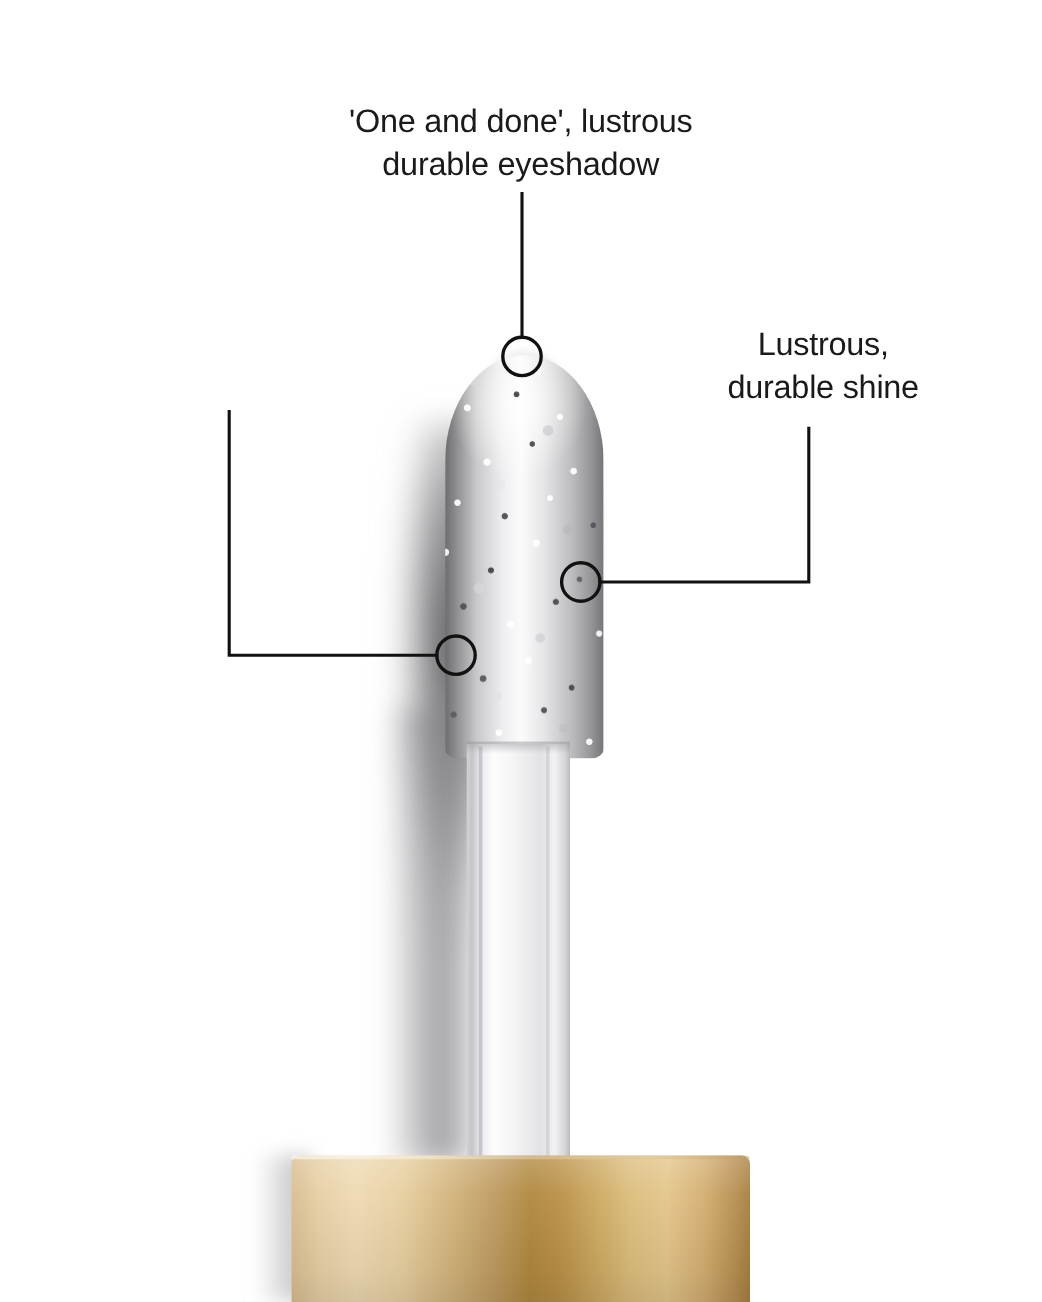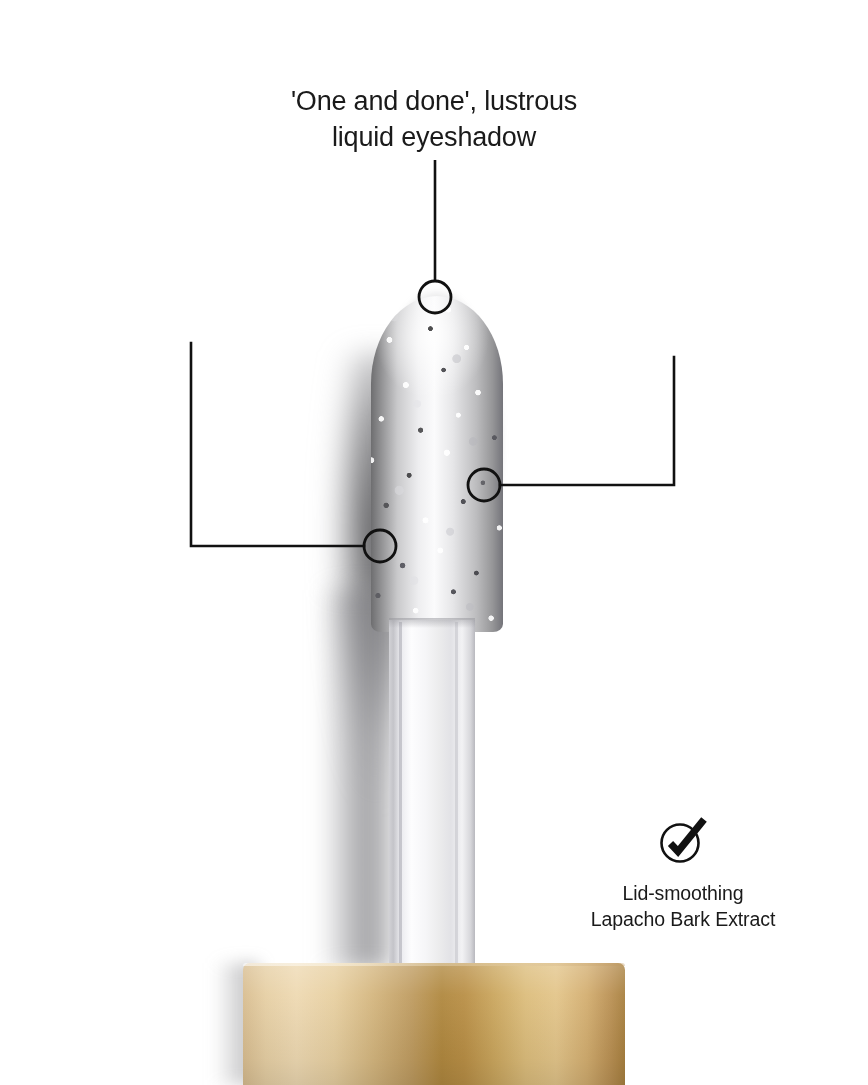--- a/index.html
+++ b/index.html
@@ -274,28 +274,20 @@
     <circle cx="435" cy="297" r="16" fill="none" stroke="#111111" stroke-width="2.8"></circle>
 
     <polyline points="191,343 191,546 364,546" fill="none" stroke="#111111" stroke-width="2.6" stroke-linecap="square" stroke-linejoin="miter"></polyline>
     <circle cx="380" cy="546" r="16" fill="none" stroke="#111111" stroke-width="2.8"></circle>
 
     <polyline points="674,357 674,485 500,485" fill="none" stroke="#111111" stroke-width="2.6" stroke-linecap="square" stroke-linejoin="miter"></polyline>
     <circle cx="484" cy="485" r="16" fill="none" stroke="#111111" stroke-width="2.8"></circle>
   </svg>
 
   <div class="callout-text" id="callout-top-text">'One and done', lustrous
-liquid eyeshadow</div>
-
-
-
-  <div id="check-badge">
-    <span id="check-icon-wrap">
-      <svg width="56" height="56" viewBox="0 0 56 56">
-        <circle cx="25" cy="31" r="18.5" fill="none" stroke="#111111" stroke-width="2.6"></circle>
-        <path d="M15.5 31.5 L23 39.5 L49 7.5" fill="none" stroke="#111111" stroke-width="7.2" stroke-linecap="butt" stroke-linejoin="miter"></path>
-      </svg>
-    </span>
-    <div id="check-caption">Lid-smoothing
-Lapacho Bark Extract</div>
-  </div>
+durable eyeshadow</div>
+
+
+  <div class="callout-text" id="callout-right-text">Lustrous,
+durable shine</div>
+
 
 </div>
 
 </body></html>

